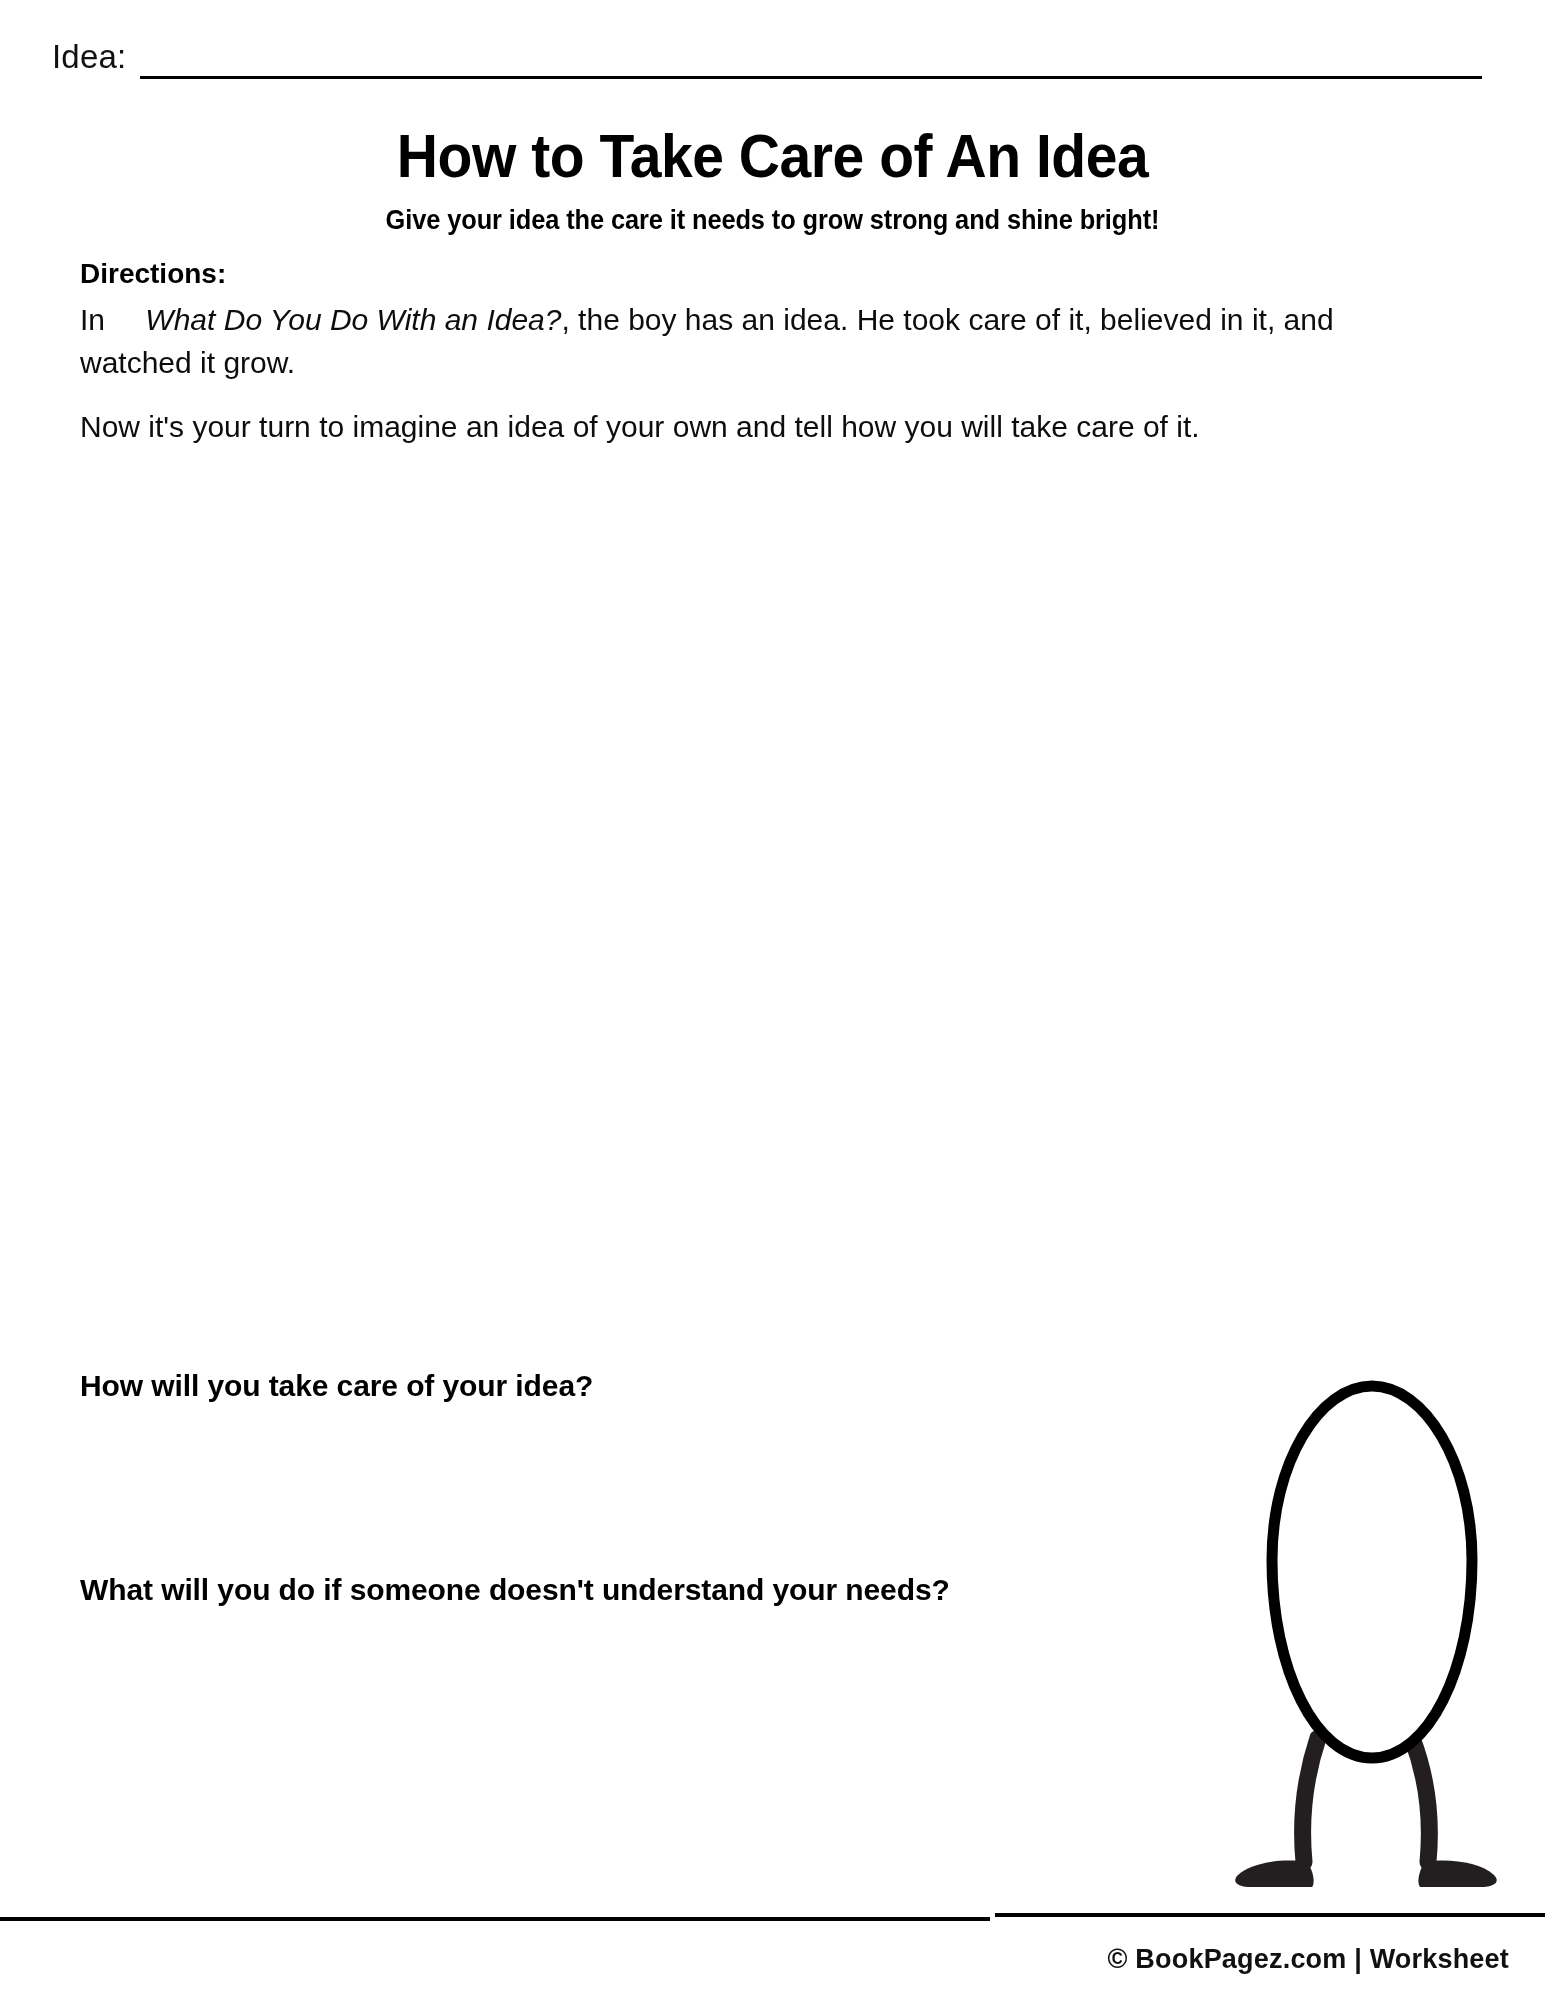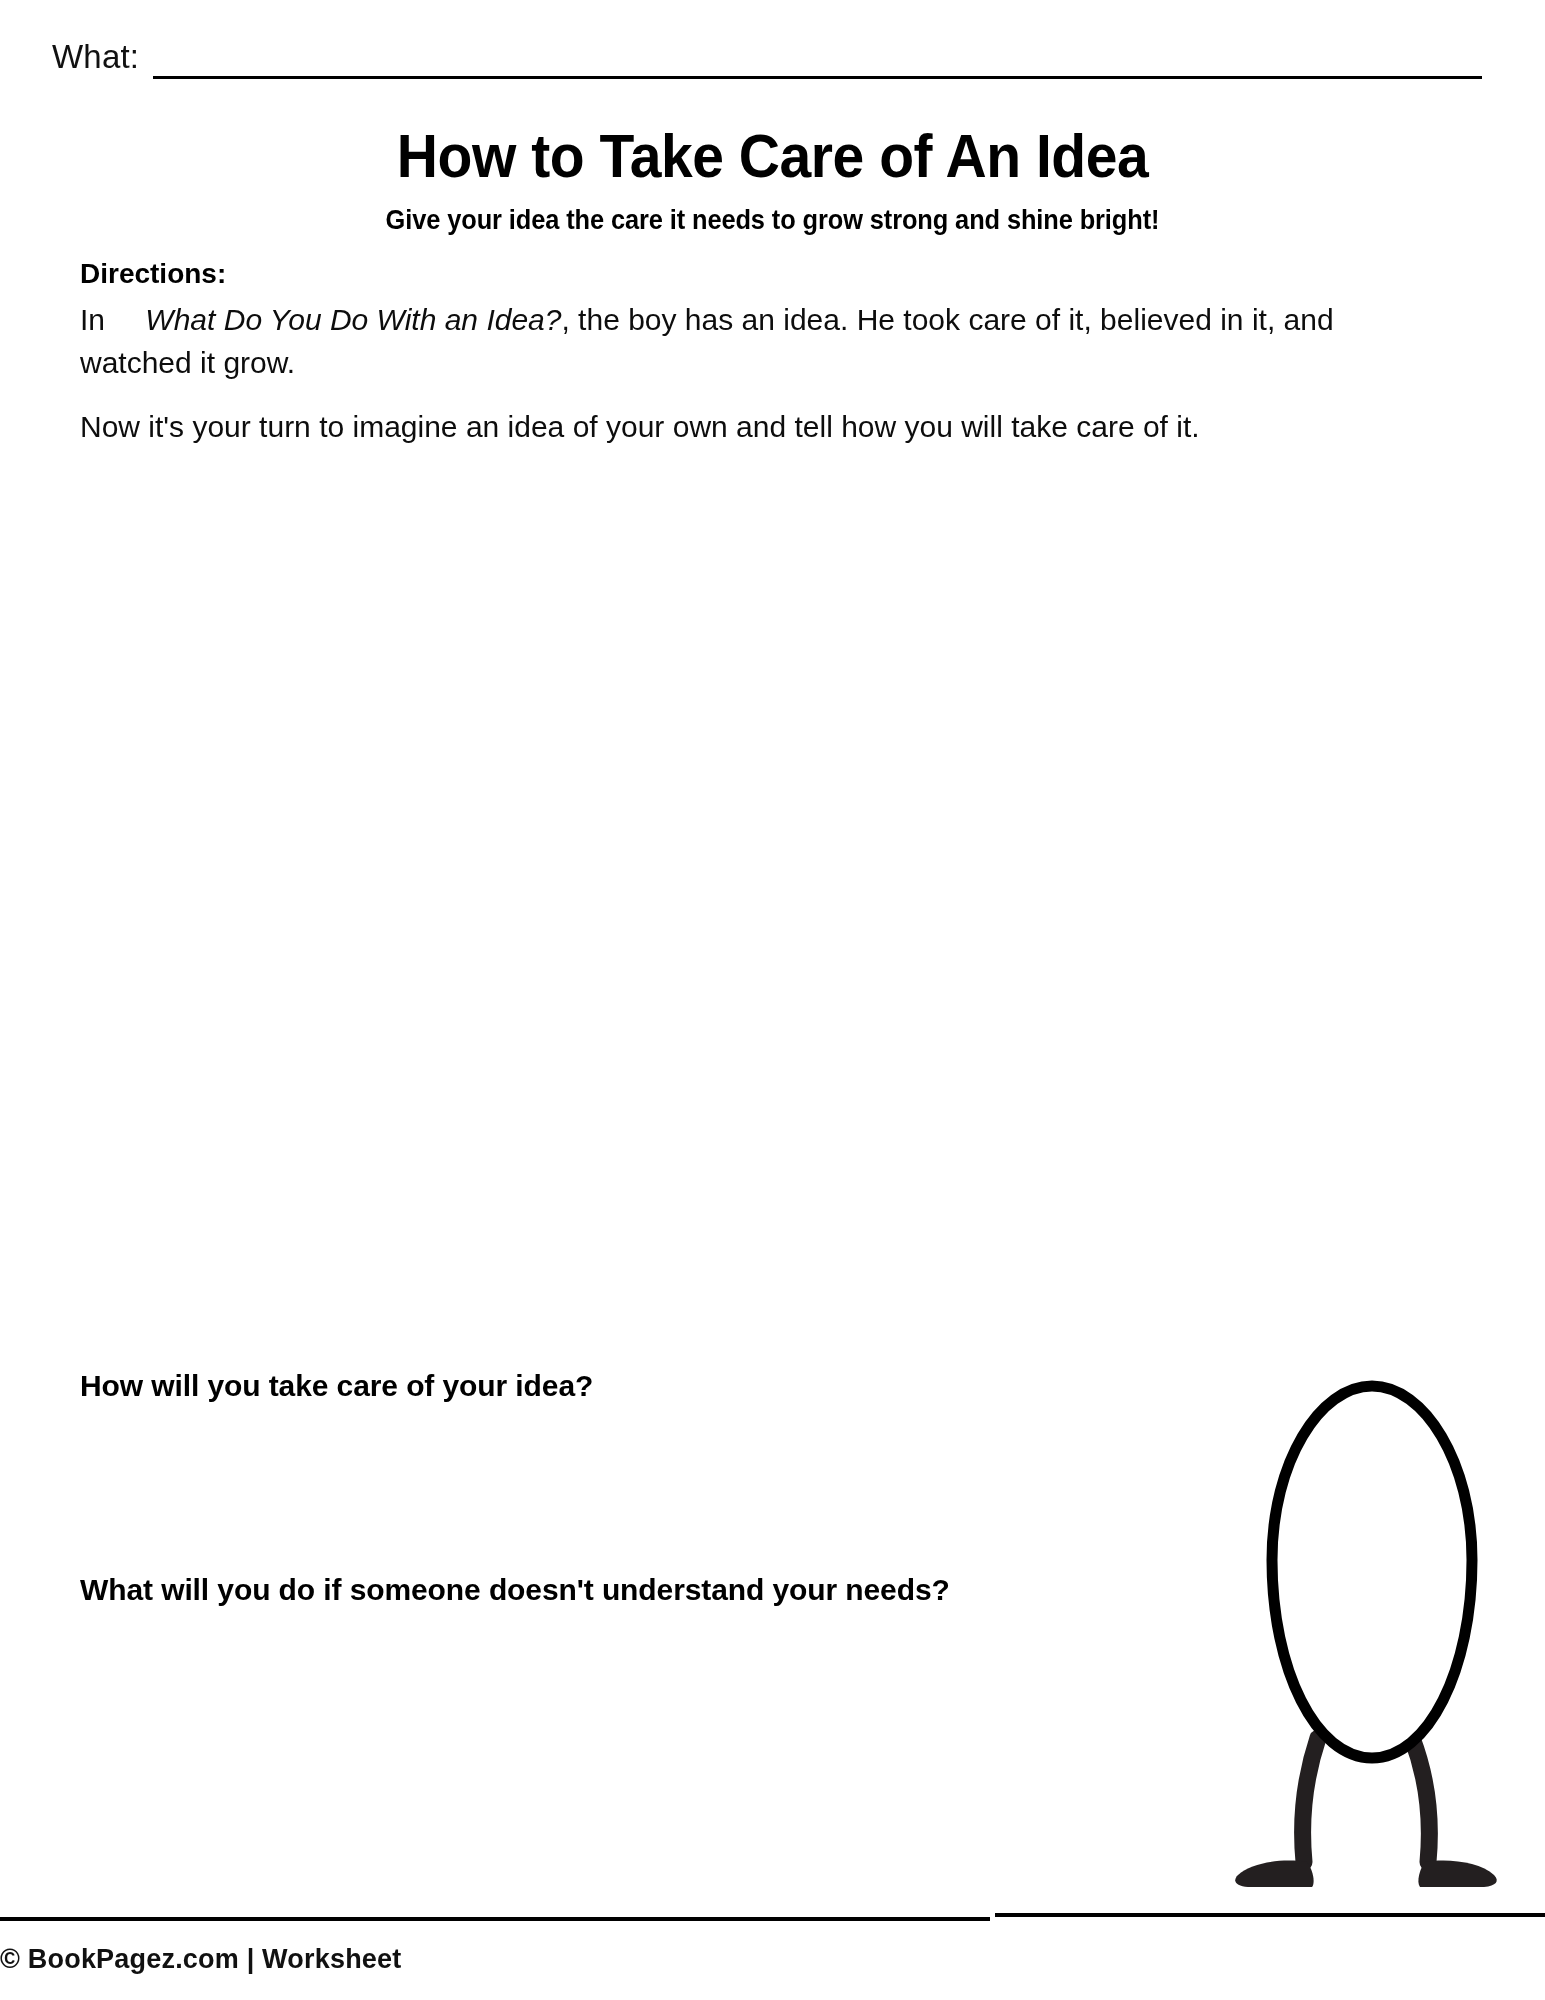--- a/index.html
+++ b/index.html
@@ -141,39 +141,39 @@
   .footer-rule-right {
     position: absolute;
     left: 995px;
     top: 1913px;
     width: 550px;
     height: 0;
     border-bottom: 4px solid #000000;
   }
   .footer-text {
     position: absolute;
-    left: 0;
+    left: 14px;
     top: 1944px;
     width: 1495px;
-    text-align: left;
+    text-align: right;
     font-family: "Liberation Sans", sans-serif;
     font-size: 27px;
     font-weight: 700;
     letter-spacing: 0.2px;
     color: #111111;
     white-space: nowrap;
   }
 </style>
 </head>
 <body>
 
 <div class="page">
 
   <div class="name-row">
-    <span class="name-label">What:</span>
+    <span class="name-label">Idea:</span>
     <span class="name-rule"></span>
   </div>
 
   <div class="title">How to Take Care of An Idea</div>
   <div class="subtitle">Give your idea the care it needs to grow strong and shine bright!</div>
 
   <div class="directions">
     <div class="directions-label">Directions:</div>
     <p class="directions-para"><span>In </span><em>What Do You Do With an Idea?</em><span>, the boy has an idea.  He took care of it, believed in it, and watched it grow.</span></p>
     <p class="directions-para">Now it's your turn to imagine an idea of your own and tell how you will take care of it.</p>

